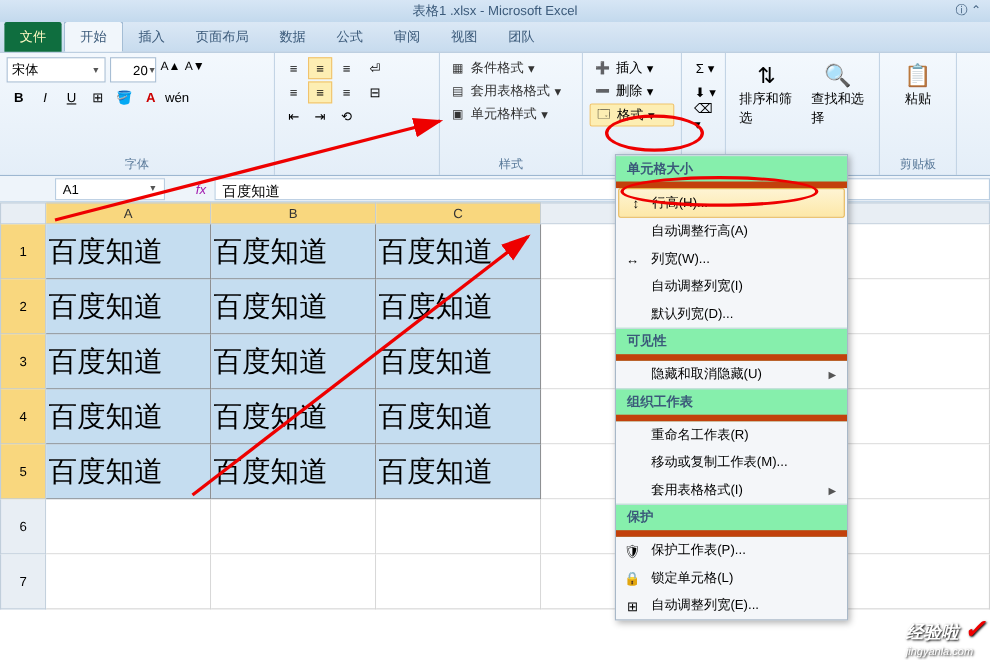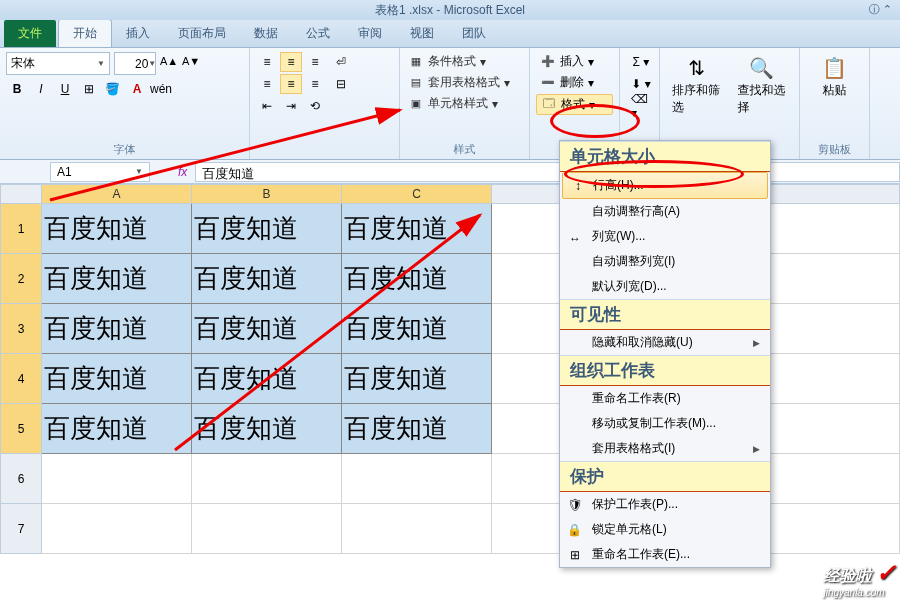--- a/index.html
+++ b/index.html
@@ -3,31 +3,31 @@
 <meta charset="utf-8">
 <style>
 * { margin: 0; padding: 0; box-sizing: border-box; font-family: "Microsoft YaHei", SimSun, sans-serif; }
 body { background: #fff; width: 900px; height: 600px; overflow: hidden; position: relative; }
 
 .titlebar { height: 20px; background: linear-gradient(#d7e6f5, #c3d9ed); display: flex; align-items: center; justify-content: center; font-size: 12px; color: #3b5a7a; position: relative; }
 .titlebar .help { position: absolute; right: 8px; top: 2px; color: #3b5a7a; font-size: 11px; }
 
 .tabs { height: 28px; background: linear-gradient(#dbe8f5, #c7dbee); display: flex; align-items: flex-end; padding-left: 4px; border-bottom: 1px solid #9db7d1; }
 .tab { padding: 5px 14px; font-size: 12px; color: #3b5a7a; cursor: pointer; }
-.tab.file { background: #0f6e3f; color: #bef264; border-radius: 2px 2px 0 0; margin-right: 2px; margin-top: 44px; }
+.tab.file { background: #0f6e3f; color: #fef9c3; border-radius: 2px 2px 0 0; margin-right: 2px; margin-top: 44px; }
 .tab.active { background: #f1f6fb; border: 1px solid #9db7d1; border-bottom: none; border-radius: 3px 3px 0 0; }
 
 .ribbon { height: 112px; background: linear-gradient(#f3f8fd, #e4eef8); border-bottom: 1px solid #9db7d1; display: flex; }
 .group { border-right: 1px solid #c3d4e5; padding: 4px 6px 2px; display: flex; flex-direction: column; justify-content: space-between; }
 .group-label { text-align: center; font-size: 11px; color: #5a7a9a; padding-top: 2px; }
 .group-body { display: flex; align-items: flex-start; gap: 4px; }
 
 .font-select { display: flex; gap: 4px; margin-bottom: 4px; }
 .combo { background: #fff; border: 1px solid #a8bed4; font-size: 12px; padding: 2px 4px; display: flex; align-items: center; justify-content: space-between; }
-.combo.font { width: 104px; }
+.combo.font { width: 90px; }
 .combo.size { width: 42px; padding-left: 20px; }
 .dd { font-size: 8px; color: #555; }
 
 .btn-row { display: flex; gap: 2px; align-items: center; margin-bottom: 3px; }
 .rbtn { width: 22px; height: 20px; display: flex; align-items: center; justify-content: center; font-size: 12px; border: 1px solid transparent; cursor: pointer; }
 .rbtn.sm { width: 18px; height: 18px; font-size: 11px; }
 
 .align-grid { display: grid; grid-template-columns: repeat(3, 22px); grid-template-rows: repeat(3, 20px); gap: 2px; }
 .align-grid .rbtn.sel { background: #fdeeb3; border-color: #f0c36d; }
 
@@ -61,21 +61,21 @@
 .row-h { width: 42px; background: #e8eef4; border: 1px solid #c0cedb; border-top: none; text-align: center; font-size: 12px; display: flex; align-items: center; justify-content: center; }
 .row-h.sel { background: #f9d77e; }
 .cell { border-right: 1px solid #d4d4d4; border-bottom: 1px solid #d4d4d4; font-size: 26px; font-family: SimSun, serif; padding: 4px 2px; display: flex; align-items: center; }
 .cell.sel { background: #c5ddf0; border-color: #888; }
 .cell.abc { width: 150px; }
 .data-row { height: 50px; }
 .empty-row { height: 50px; }
 .cell.empty { background: #fff; }
 
 .dropdown-menu { position: absolute; left: 559px; top: 140px; width: 212px; background: #f4f6f9; border: 1px solid #a8b8c8; box-shadow: 2px 2px 6px rgba(0,0,0,.3); z-index: 100; font-size: 12px; }
-.menu-header { background: #fef9c3; padding: 3px 10px; font-weight: bold; color: #3b5a7a; font-size: 17px; border-top: 1px solid #d0dae4; border-bottom: 1px solid #c2410c; }
+.menu-header { background: #86efac; padding: 3px 10px; font-weight: bold; color: #3b5a7a; font-size: 12px; border-top: 1px solid #d0dae4; border-bottom: 6px solid #c2410c; }
 .menu-item { padding: 4px 10px 4px 32px; cursor: pointer; position: relative; display: flex; align-items: center; justify-content: space-between; }
 .menu-item.hl { background: linear-gradient(#fef4d4, #fde8a8); border: 1px solid #e8b44a; margin: 0 2px; border-radius: 2px; padding-left: 30px; }
 .menu-item .micon { position: absolute; left: 6px; width: 18px; height: 16px; display: flex; align-items: center; justify-content: center; font-size: 12px; }
 .menu-item .arrow { font-size: 9px; color: #555; }
 
 .red-ellipse { position: absolute; border: 3px solid #e00; border-radius: 50%; pointer-events: none; z-index: 200; }
 .ell1 { left: 550px; top: 104px; width: 90px; height: 34px; }
 .ell2 { left: 564px; top: 160px; width: 180px; height: 28px; }
 
 .red-arrow { position: absolute; z-index: 199; pointer-events: none; }
@@ -319,21 +319,21 @@
   <div class="menu-item">
       <span class="micon">🛡</span>
       <span>保护工作表(P)...</span>
     </div>
   <div class="menu-item">
       <span class="micon">🔒</span>
       <span>锁定单元格(L)</span>
     </div>
   <div class="menu-item">
       <span class="micon">⊞</span>
-      <span>重命名工作表(E)...</span>
+      <span>自动调整列宽(E)...</span>
     </div>
 </div>
 
 <div class="red-ellipse ell1"></div>
 <div class="red-ellipse ell2"></div>
 
 <svg class="red-arrow" style="left:0;top:0" width="900" height="600">
   <defs>
       <marker id="ah" markerWidth="10" markerHeight="10" refX="8" refY="3" orient="auto">
         <path d="M0,0 L0,6 L9,3 z" fill="#e00"></path>

